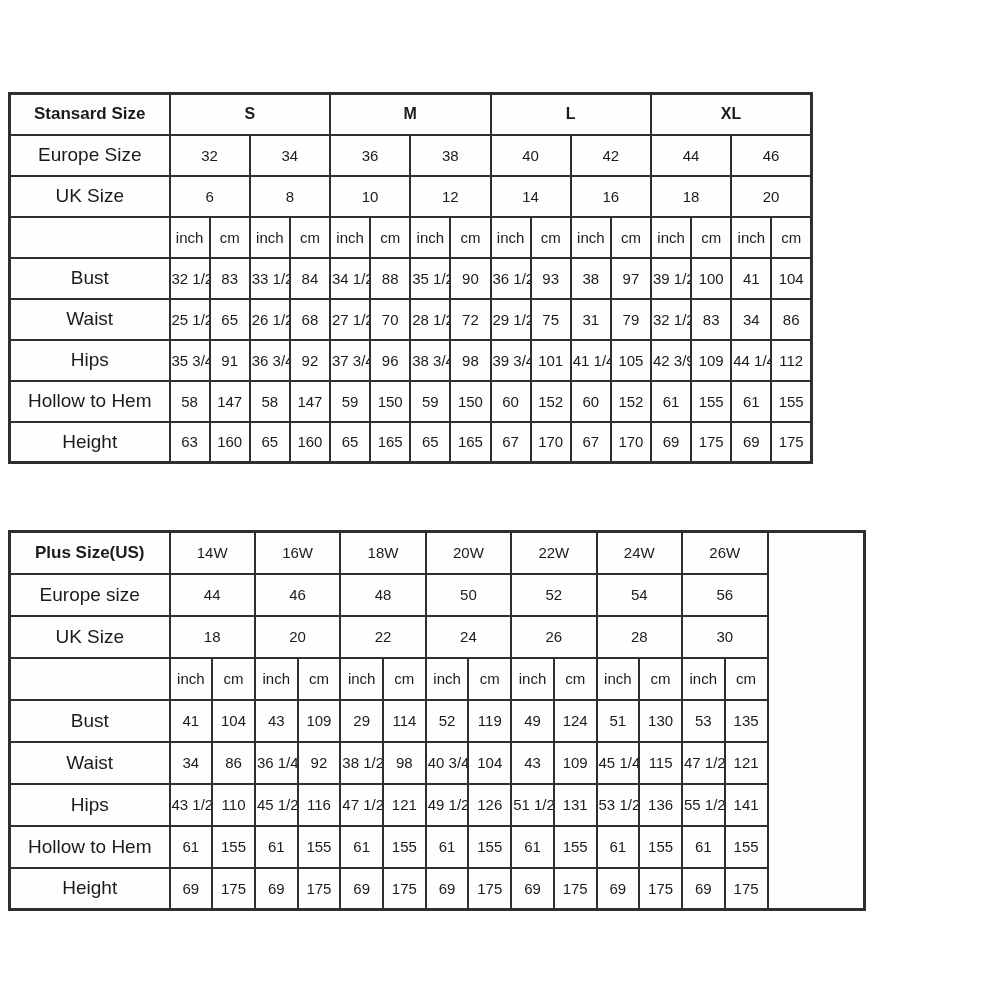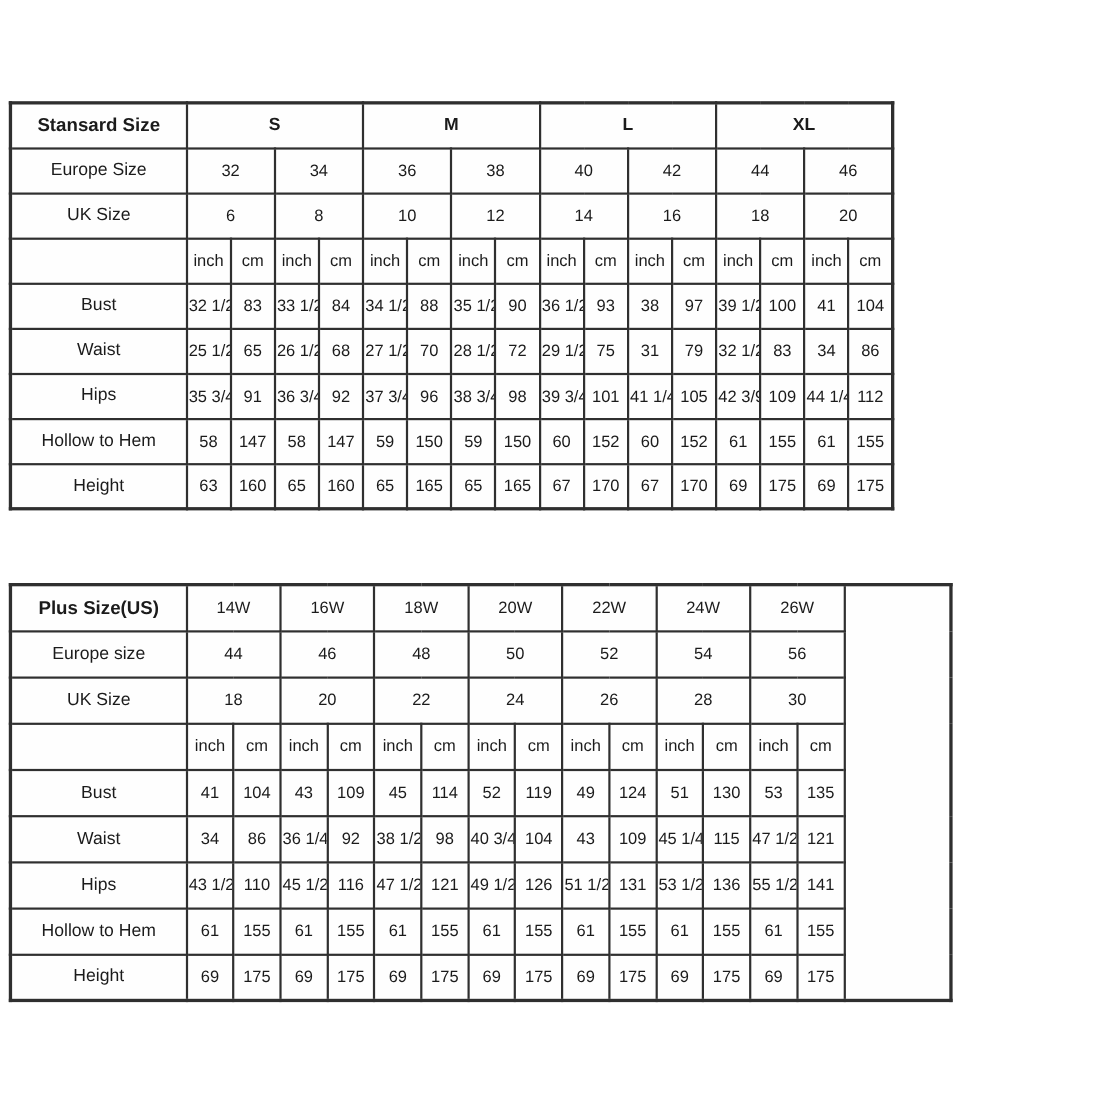--- a/index.html
+++ b/index.html
@@ -30,21 +30,21 @@
     font-weight: 400;
     white-space: nowrap;
     overflow: hidden;
   }
   .t-standard { top: 92px;  width: 805px; }
   .t-plus     { top: 530px; width: 858px; }
   .t-standard tr { height: 41px; }
   .t-plus     tr { height: 42px; }
   .title    { font-weight: 700; font-size: 17px; }
   .group    { font-weight: 700; font-size: 16px; }
-  .rowlabel { font-size: 16px; text-align: center; }
+  .rowlabel { font-size: 19px; text-align: center; }
   .unit     { font-size: 15px; }
 </style>
 </head>
 <body>
 
 <table class="t-standard">
     <colgroup>
       <col style="width: 160px;">
       <col>
       <col>
@@ -276,21 +276,21 @@
         <td class="unit">cm</td>
         <td class="unit">inch</td>
         <td class="unit">cm</td>
       </tr>
       <tr>
         <td class="rowlabel">Bust</td>
         <td>41</td>
         <td>104</td>
         <td>43</td>
         <td>109</td>
-        <td>45</td>
+        <td>29</td>
         <td>114</td>
         <td>52</td>
         <td>119</td>
         <td>49</td>
         <td>124</td>
         <td>51</td>
         <td>130</td>
         <td>53</td>
         <td>135</td>
       </tr>

